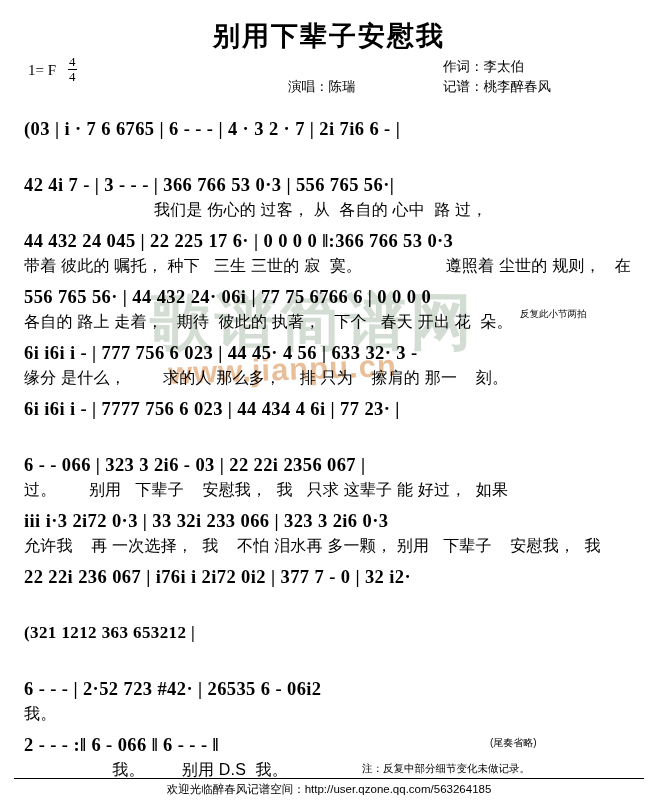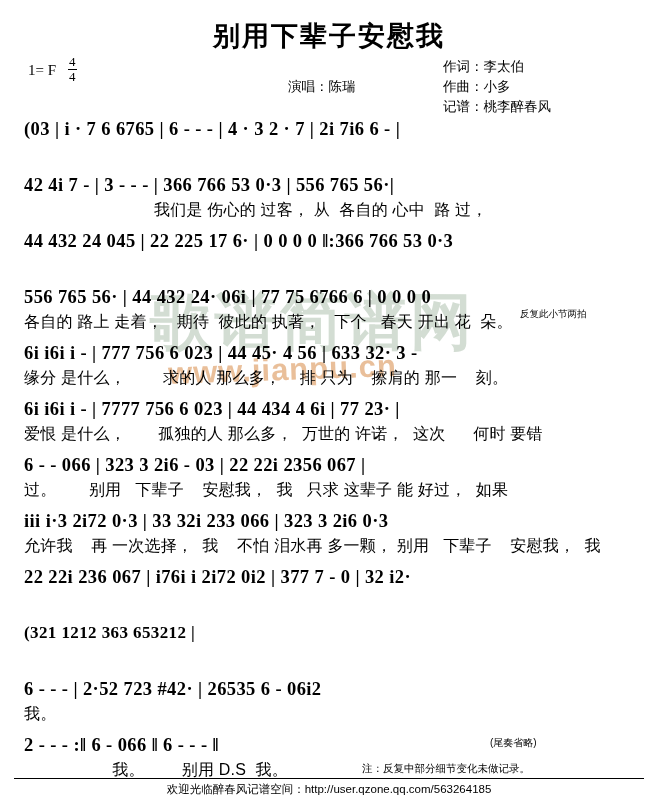--- a/index.html
+++ b/index.html
@@ -203,57 +203,54 @@
     <span class="num">4</span>
     <span class="den">4</span>
   </div>
 
   <div class="credits">
     <div class="credit-row">
       <span class="credit-singer">演唱：陈瑞</span>
       <span class="credit-right">作词：李太伯</span>
     </div>
     <div class="credit-row">
-      <span class="credit-right">作曲：小多</span>
-    </div>
-    <div class="credit-row">
       <span class="credit-right">记谱：桃李醉春风</span>
     </div>
   </div>
 
   <div class="score">
 
     <div class="line">
       <div class="notes">(03 | i · 7 6 6765 | 6 - - - | 4 · 3 2 · 7 | 2i 7i6 6 - |</div>
       <div class="lyr"></div>
     </div>
 
     <div class="line">
       <div class="notes">42 4i 7 - | 3 - - - | 366 766 53 0·3 | 556 765 56·|</div>
       <div class="lyr">                            我们是 伤心的 过客， 从  各自的 心中  路 过，</div>
     </div>
 
     <div class="line">
       <div class="notes">44 432 24 045 | 22 225 17 6· | 0 0 0 0 ‖:366 766 53 0·3</div>
+      <div class="lyr">带着 彼此的 嘱托， 种下   三生 三世的 寂  寞。                  遵照着 尘世的 规则，   在</div>
     </div>
 
     <div class="line">
       <div class="notes">556 765 56· | 44 432 24· 06i | 77 75 6766 6 | 0 0 0 0</div>
       <div class="lyr">各自的 路上 走着，   期待  彼此的 执著，   下个   春天 开出 花  朵。</div>
       <div class="note-annot" style="left:520px; top:22px;">反复此小节两拍</div>
     </div>
 
     <div class="line">
       <div class="notes">6i i6i i - | 777 756 6 023 | 44 45· 4 56 | 633 32· 3 -</div>
       <div class="lyr">缘分 是什么，        求的人 那么多，    排 只为    擦肩的 那一    刻。</div>
     </div>
 
     <div class="line">
       <div class="notes">6i i6i i - | 7777 756 6 023 | 44 434 4 6i | 77 23· |</div>
-      <div class="lyr">爱恨 是什么，       孤独的人 那么多，  万世的 许诺，  这次      何时 要错</div>
     </div>
 
     <div class="line">
       <div class="notes">6 - - 066 | 323 3 2i6 - 03 | 22 22i 2356 067 |</div>
       <div class="lyr">过。       别用   下辈子    安慰我，  我   只求 这辈子 能 好过，  如果</div>
     </div>
 
     <div class="line">
       <div class="notes">iii i·3 2i72 0·3 | 33 32i 233 066 | 323 3 2i6 0·3</div>
       <div class="lyr">允许我    再 一次选择，  我    不怕 泪水再 多一颗， 别用   下辈子    安慰我，  我</div>

